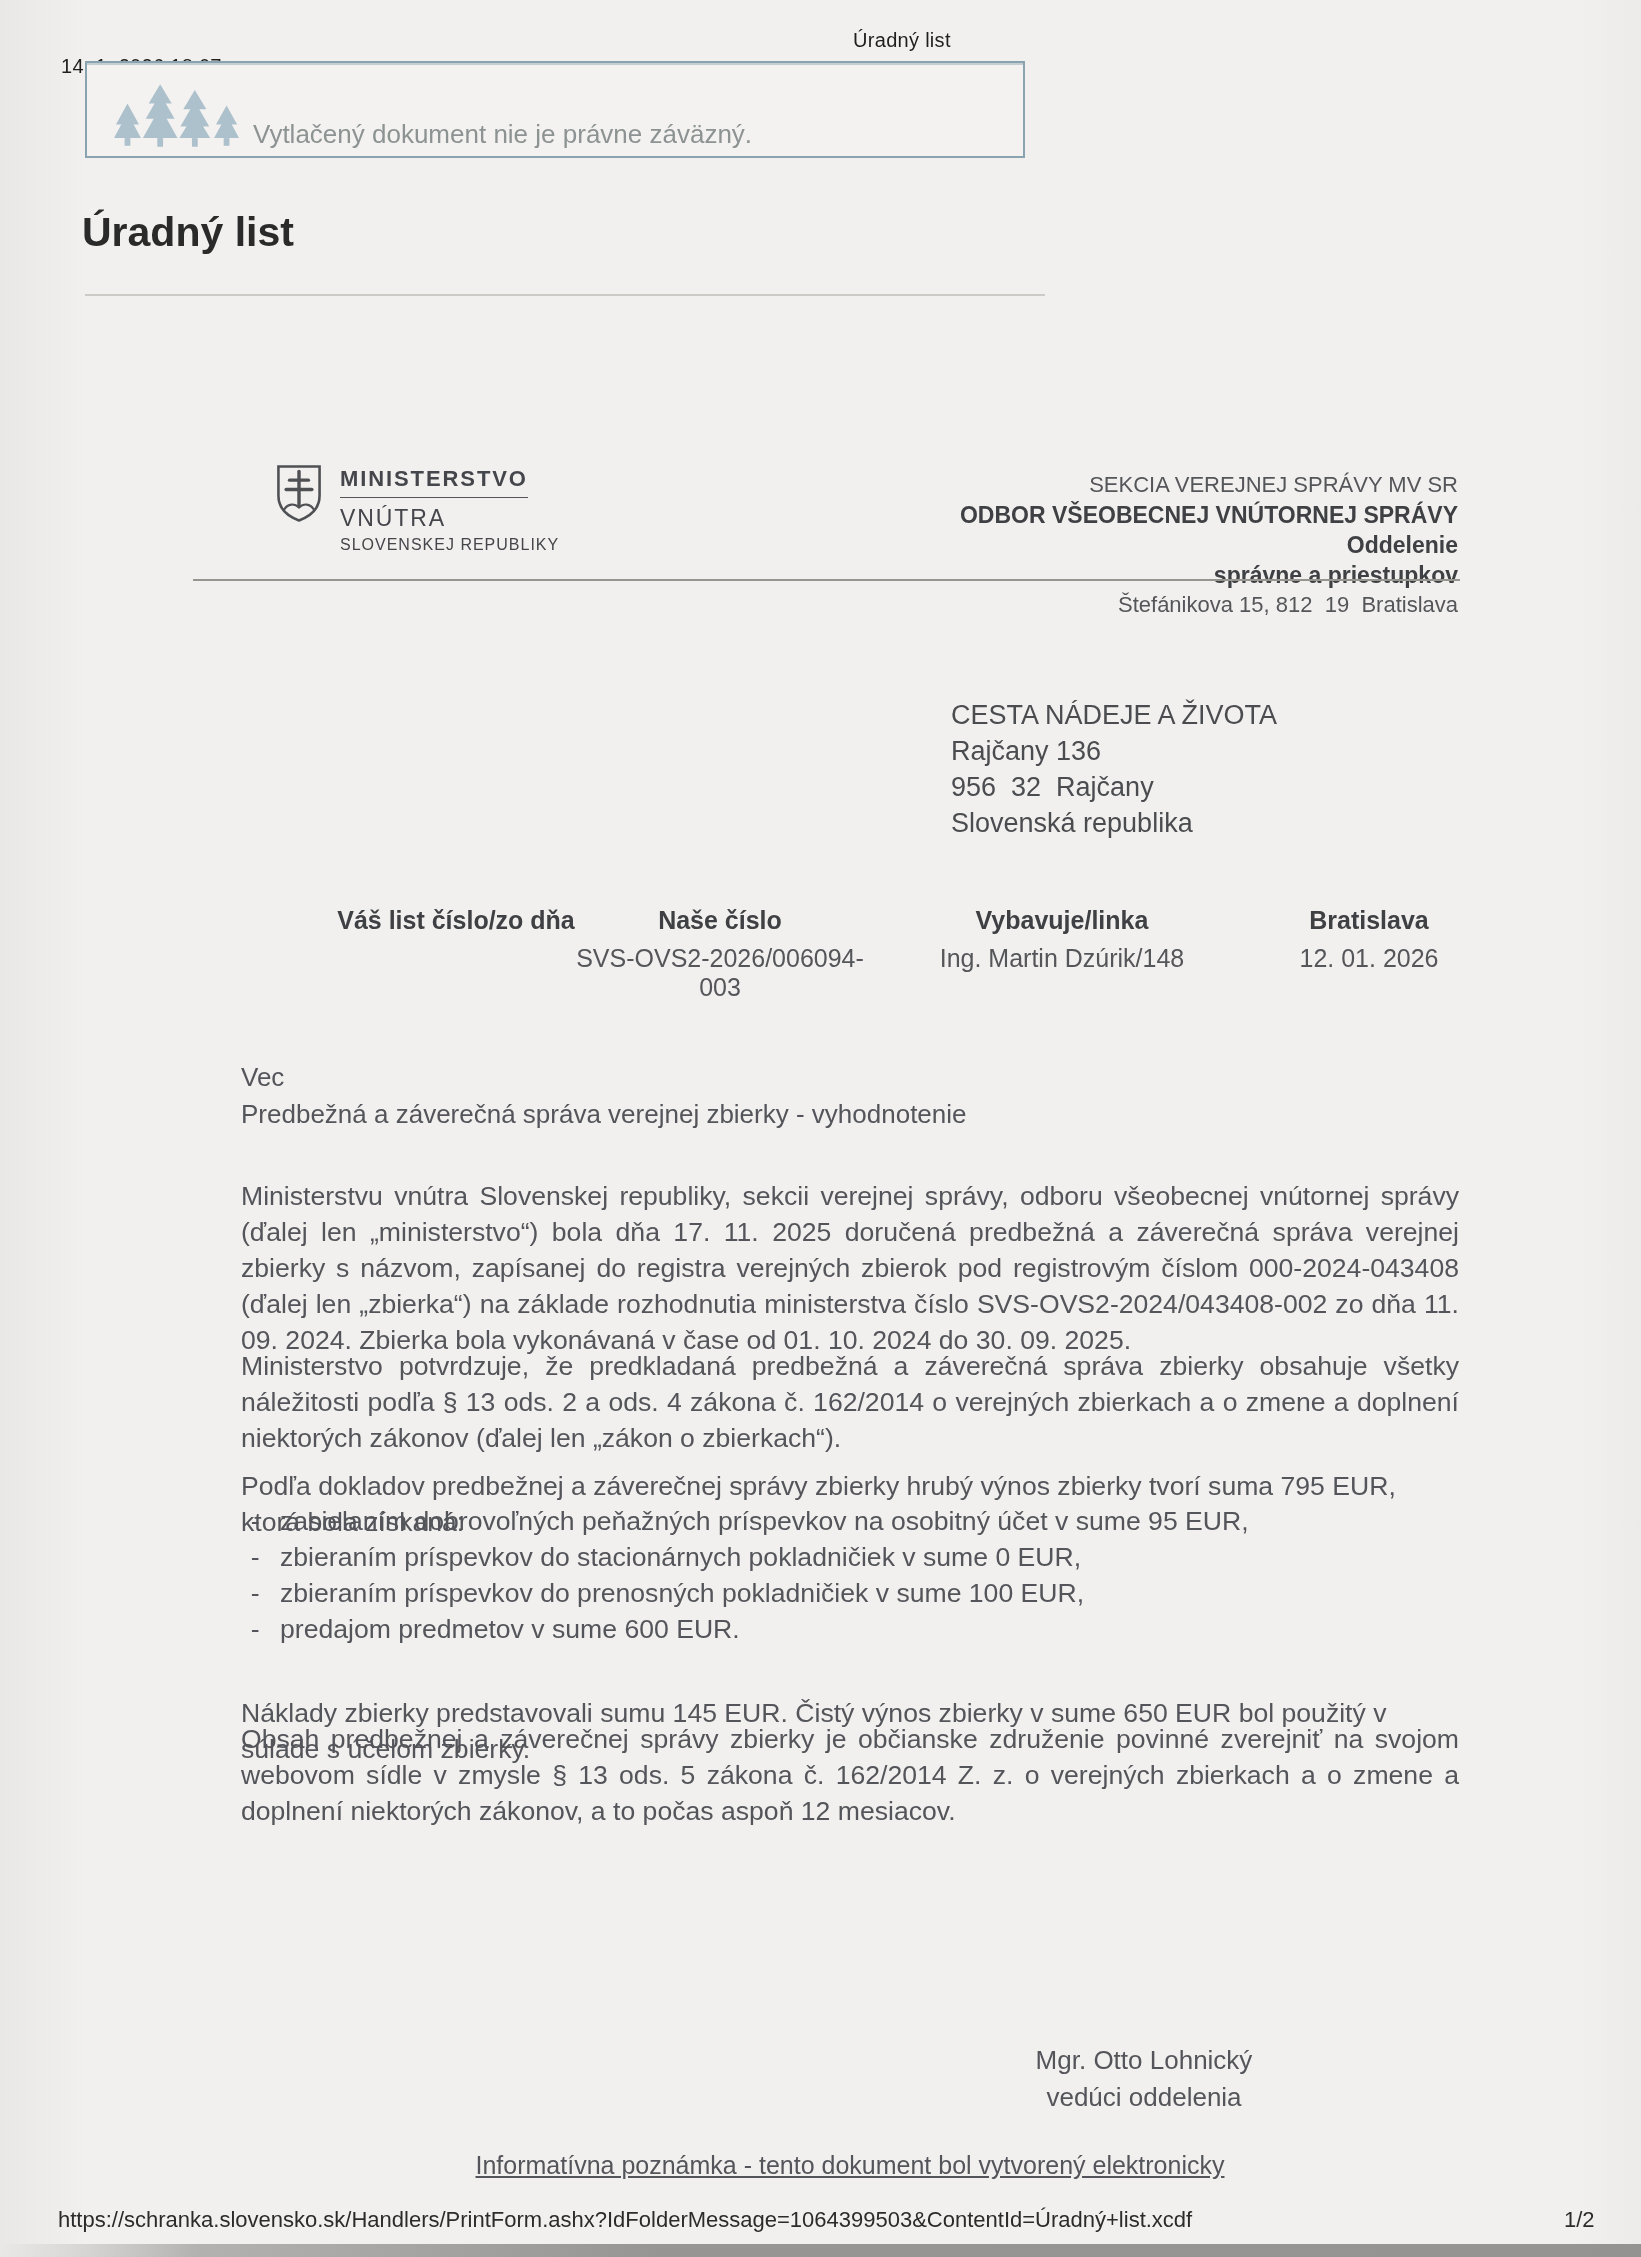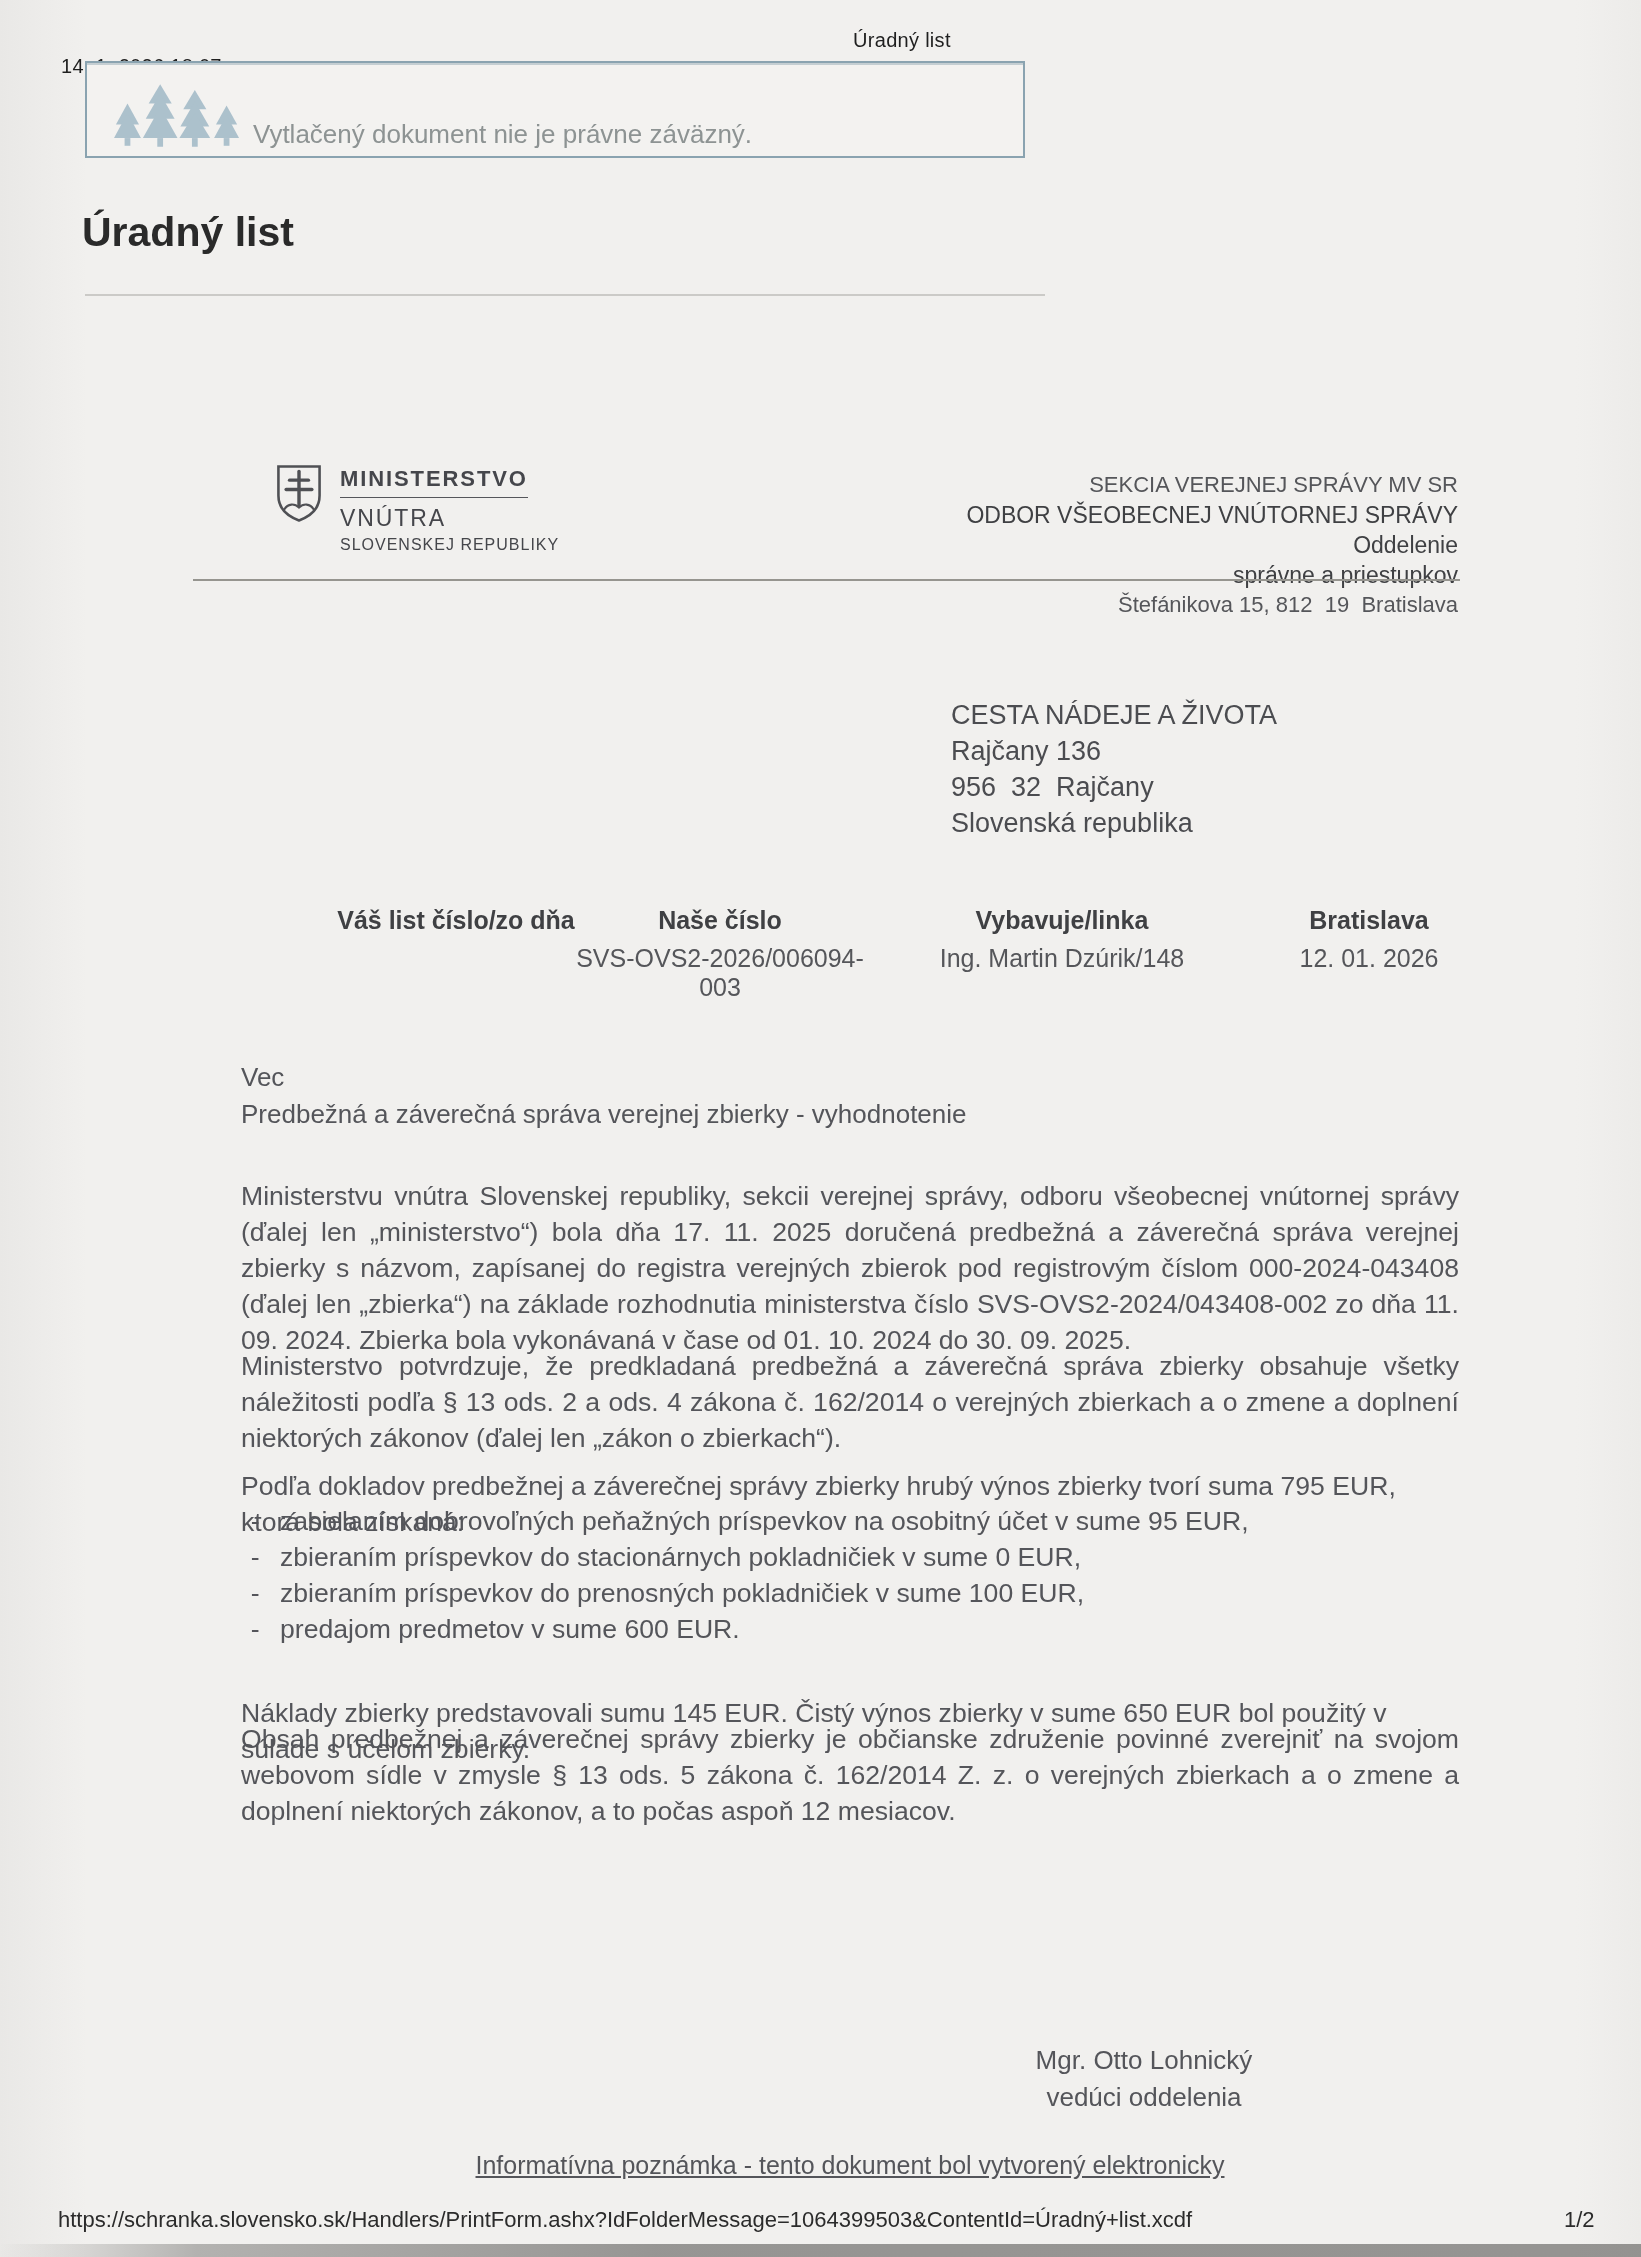--- a/index.html
+++ b/index.html
@@ -47,21 +47,21 @@
   .ministry-text { left:340px; top:466px; color:#45464b; }
   .ministry-l1 {
     display:inline-block; font-size:22px; font-weight:bold; letter-spacing:1.9px;
     padding-bottom:4.8px; border-bottom:1.9px solid #55565b;
   }
   .ministry-l2 { font-size:23px; letter-spacing:1.9px; margin-top:6.8px; }
   .ministry-l3 { font-size:16px; letter-spacing:1px; margin-top:4.8px; }
 
   .office { left:869px; top:470px; width:589px; text-align:right; line-height:30px; }
   .office .r { font-size:22px; color:#55565a; }
-  .office .b { font-size:23px; font-weight:normal; color:#3f4043; }
+  .office .b { font-size:23px; font-weight:bold; color:#3f4043; }
   .pre { white-space:pre-wrap; }
 
   
   .recipient { left:951px; top:697px; font-size:27px; line-height:36px; color:#4b4c50; }
 
   
   .ref-col { top:906px; width:290px; text-align:center; }
   .ref-label { font-size:25px; font-weight:bold; color:#3f4043; }
   .ref-value { font-size:25px; color:#55565a; margin-top:8.7px; }
   .ref1 { left:311px; } .ref2 { left:575px; } .ref3 { left:917px; } .ref4 { left:1224px; }

